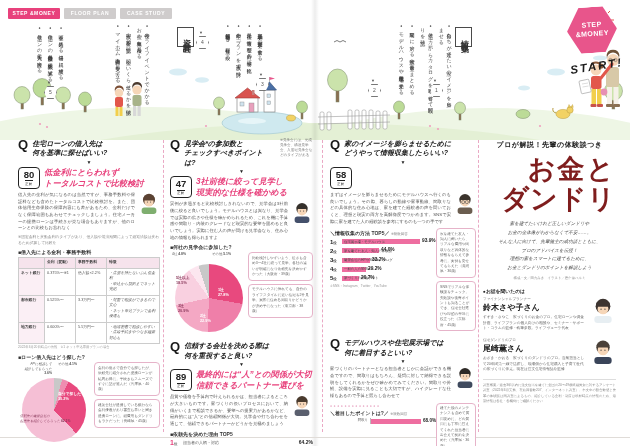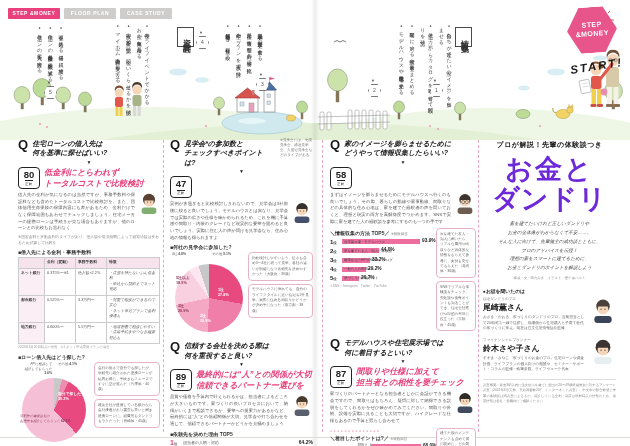--- a/index.html
+++ b/index.html
@@ -85,21 +85,21 @@
   .bbar{position:absolute;left:0;top:.5px;height:5px;background:#ee6ea0;}
   .bpct{position:absolute;top:0;font-size:4.6px;font-weight:bold;color:#222;white-space:nowrap;}
   .toplist{margin-top:2px;}
   .toprow{display:flex;align-items:center;margin-bottom:1.6px;}
   .toprow .trk{flex:0 0 13px;font-size:7px;font-weight:bold;color:#e8417c;}
   .toprow .trk small{font-size:3.5px;color:#555;}
   .toprow .tlabel{flex:1;font-size:4px;color:#555;}
   .toprow .tpct{font-size:5px;font-weight:bold;color:#222;}
   
   .kicker{font-size:7px;font-weight:bold;color:#222;text-align:center;letter-spacing:.5px;margin-bottom:4px;}
-  .bigtitle{color:#6d28d9;font-weight:bold;text-align:center;line-height:1.12;}
+  .bigtitle{color:#7f1d1d;font-weight:bold;text-align:right;line-height:1.12;}
   .bigtitle .l1{font-size:27px;letter-spacing:2px;}
   .bigtitle .l2{font-size:27px;letter-spacing:1px;}
   .bigtitle .l3{font-size:17px;letter-spacing:1px;}
   .lead{font-size:4.6px;line-height:1.9;text-align:center;color:#444;margin-top:6px;}
   .credit{font-size:3.4px;color:#888;text-align:center;margin-top:3px;}
   .whois{font-size:4.8px;font-weight:bold;color:#222;margin:8px 0 3px;}
   .profile{display:flex;gap:4px;margin-bottom:6px;}
   .profile .ptxt{flex:1;}
   .prole{font-size:3.6px;color:#777;}
   .pname{font-size:8px;font-weight:bold;color:#222;margin:1px 0 2px;}
@@ -416,20 +416,22 @@
       <div class="qtext pre">見学会*の参加数と
 チェックすべきポイントは?</div>
       <div class="qnote" style="width:34px;">※見学会には、完成見学会、構造見学会、入居宅見学会などのタイプがある</div>
     </div>
     <div class="tri">▼</div>
     <div class="ansrow">
       <div class="numbadge">
         <span class="num">47</span>
         <span class="sub">正解</span>
       </div>
+      <div class="anstext pre">3社前後に絞って見学し
+現実的な仕様を確かめる</div>
     </div>
     <div class="bodyrow">
       <p class="body">実例が多過ぎると比較検討しきれないので、見学会は3社前後に絞ると良いでしょう。モデルハウスとは異なり、見学会では実際の広さや仕様を確かめられるため、これを機に予算感や間取り・内装のグレードなど現実的な要望を固めると良いでしょう。実際に住む人の声が聞ける見学会なら、住み心地の情報も得られますよ</p>
       <svg class="avatar" viewBox="0 0 24 24">
         <circle cx="12" cy="8.5" r="6.2" fill="#35302b"></circle>
           <circle cx="12" cy="10.8" r="4.9" fill="#f6d6b8"></circle>
         <rect x="6.4" y="4.8" width="11.2" height="4" rx="2" fill="#35302b"></rect>
         <rect x="4" y="17" width="16" height="7" rx="3" fill="#44506b"></rect>
         <circle cx="10.2" cy="11" r=".55" fill="#333"></circle>
           <circle cx="13.8" cy="11" r=".55" fill="#333"></circle>
@@ -564,28 +566,20 @@
         <div class="bubble">SNSでリアルな体験談をチェック。失敗談や後悔ポイントも知ることができ、住宅会社選びや理想の整理に役立った（京都府・45歳）</div>
       </div>
     </div>
 
     <div class="qrow" style="margin-top:3px;">
       <span class="qmark">Q</span>
       <div class="qtext pre">モデルハウスや住宅展示場では
 何に着目するといい?</div>
     </div>
     <div class="tri">▼</div>
-    <div class="ansrow">
-      <div class="numbadge">
-        <span class="num">87</span>
-        <span class="sub">正解</span>
-      </div>
-      <div class="anstext pre">間取りや仕様に加えて
-担当者との相性を要チェック</div>
-    </div>
     <div class="bodyrow">
       <p class="body">家づくりのパートナーとなる担当者とじかに会話ができる機会ですので、間取りはもちろん、疑問に対して納得できる説明をしてくれるかをぜひ確かめてみてください。間取りや外観、設備を実際に見ることも大切ですが、ハイグレードな仕様もあるので予算と照らし合わせて</p>
       <svg class="avatar" viewBox="0 0 24 24">
         <circle cx="12" cy="8.5" r="6.2" fill="#2e2a26"></circle>
           <circle cx="12" cy="10.8" r="4.9" fill="#f6d6b8"></circle>
         <rect x="6.4" y="4.8" width="11.2" height="4" rx="2" fill="#2e2a26"></rect>
         <rect x="4" y="17" width="16" height="7" rx="3" fill="#3f4a5e"></rect>
         <circle cx="10.2" cy="11" r=".55" fill="#333"></circle>
           <circle cx="13.8" cy="11" r=".55" fill="#333"></circle>
       </svg>
@@ -619,44 +613,44 @@
     <div class="lead pre">家を建てたいけれど正しいダンドリや
 お金の全体像がわからなくて不安……。
 そんな人に向けて、先輩施主の成功談とともに、
 プロのアドバイスを伝授！
 理想の家をスマートに建てるために、
 お金とダンドリのポイントを解説しよう</div>
     <div class="credit">構成・文／田方みき　イラスト／唐仁原ハルミ</div>
     <div class="whois">●お話を聞いたのは</div>
     <div class="profile">
       <div class="ptxt">
+        <div class="prole">ファイナンシャルプランナー</div>
+        <div class="pname">鈴木さや子さん</div>
+        <div class="pbio">すずき・さやこ　家づくりのお金のプロ。住宅ローンや資金計画、ライフプランの個人向けの相談や、セミナー・サポート・コラムの監修・執筆多数。ライフヴェーラ代表</div>
+      </div>
+      <svg class="pavatar" viewBox="0 0 24 24">
+        <circle cx="12" cy="8.5" r="6.8" fill="#3c3430"></circle>
+          <circle cx="12" cy="11" r="5" fill="#f6d6b8"></circle>
+        <rect x="5.6" y="4.6" width="12.8" height="4.4" rx="2.2" fill="#3c3430"></rect>
+        <rect x="4" y="17.5" width="16" height="6.5" rx="3" fill="#e7eef2"></rect>
+        <circle cx="10.2" cy="11.2" r=".55" fill="#333"></circle>
+          <circle cx="13.8" cy="11.2" r=".55" fill="#333"></circle>
+      </svg>
+    </div>
+    <div class="profile">
+      <div class="ptxt">
         <div class="prole">住宅ダンドリのプロ</div>
         <div class="pname">尾崎薫さん</div>
         <div class="pbio">おざき・かおる　家づくりのダンドリのプロ。営業担当として20年間第一線で活躍し、現場側から住宅購入と子育て世代の家づくりに伴走。現在は注文住宅情報誌を監修</div>
       </div>
       <svg class="pavatar" viewBox="0 0 24 24">
         <circle cx="12" cy="8.5" r="6.2" fill="#4a4039"></circle>
           <circle cx="12" cy="11" r="4.9" fill="#f6d6b8"></circle>
         <rect x="6.4" y="4.8" width="11.2" height="4" rx="2" fill="#4a4039"></rect>
         <rect x="4" y="17.5" width="16" height="6.5" rx="3" fill="#3a4459"></rect>
         <circle cx="10.2" cy="11.2" r=".55" fill="#333"></circle>
           <circle cx="13.8" cy="11.2" r=".55" fill="#333"></circle>
       </svg>
     </div>
-    <div class="profile">
-      <div class="ptxt">
-        <div class="prole">ファイナンシャルプランナー</div>
-        <div class="pname">鈴木さや子さん</div>
-        <div class="pbio">すずき・さやこ　家づくりのお金のプロ。住宅ローンや資金計画、ライフプランの個人向けの相談や、セミナー・サポート・コラムの監修・執筆多数。ライフヴェーラ代表</div>
-      </div>
-      <svg class="pavatar" viewBox="0 0 24 24">
-        <circle cx="12" cy="8.5" r="6.8" fill="#3c3430"></circle>
-          <circle cx="12" cy="11" r="5" fill="#f6d6b8"></circle>
-        <rect x="5.6" y="4.6" width="12.8" height="4.4" rx="2.2" fill="#3c3430"></rect>
-        <rect x="4" y="17.5" width="16" height="6.5" rx="3" fill="#e7eef2"></rect>
-        <circle cx="10.2" cy="11.2" r=".55" fill="#333"></circle>
-          <circle cx="13.8" cy="11.2" r=".55" fill="#333"></circle>
-      </svg>
-    </div>
     <div class="surveynote">調査概要／過去3年以内に注文住宅を建てた全国の20〜49歳既婚男女に対するアンケート調査（2022年6月実施、有効回答数207、インターネット調査）。本文中の割合数値と先輩の体験談は同調査によるもの。紹介している金利・制度は取材時点の情報のため、最新情報は各社・各機関にご確認ください</div>
   </div>
 
 </div>
 
 </body></html>

